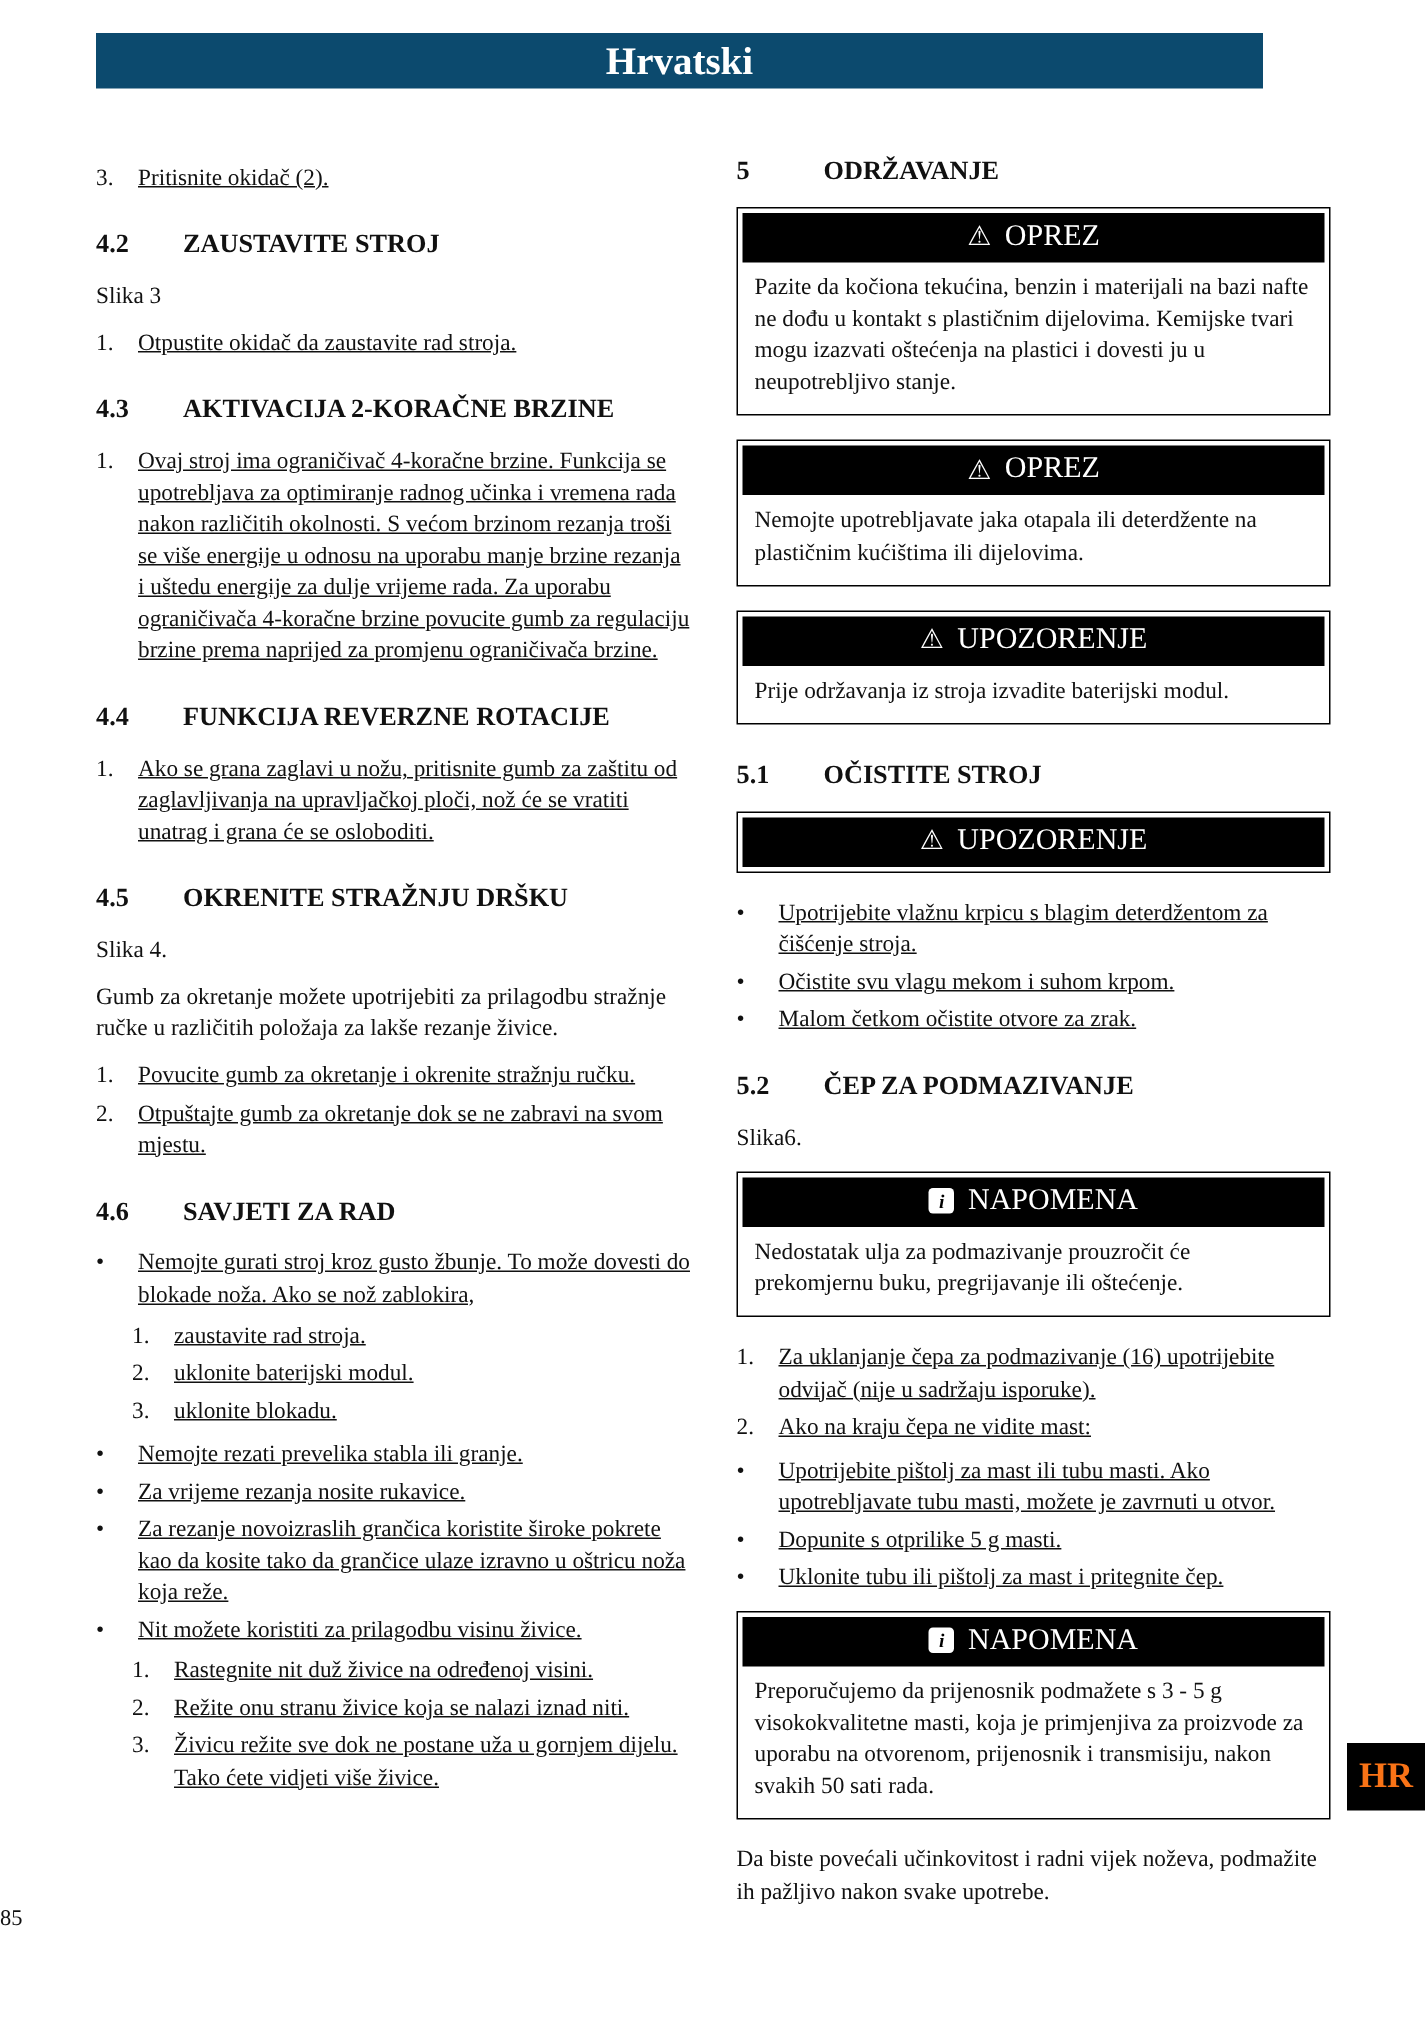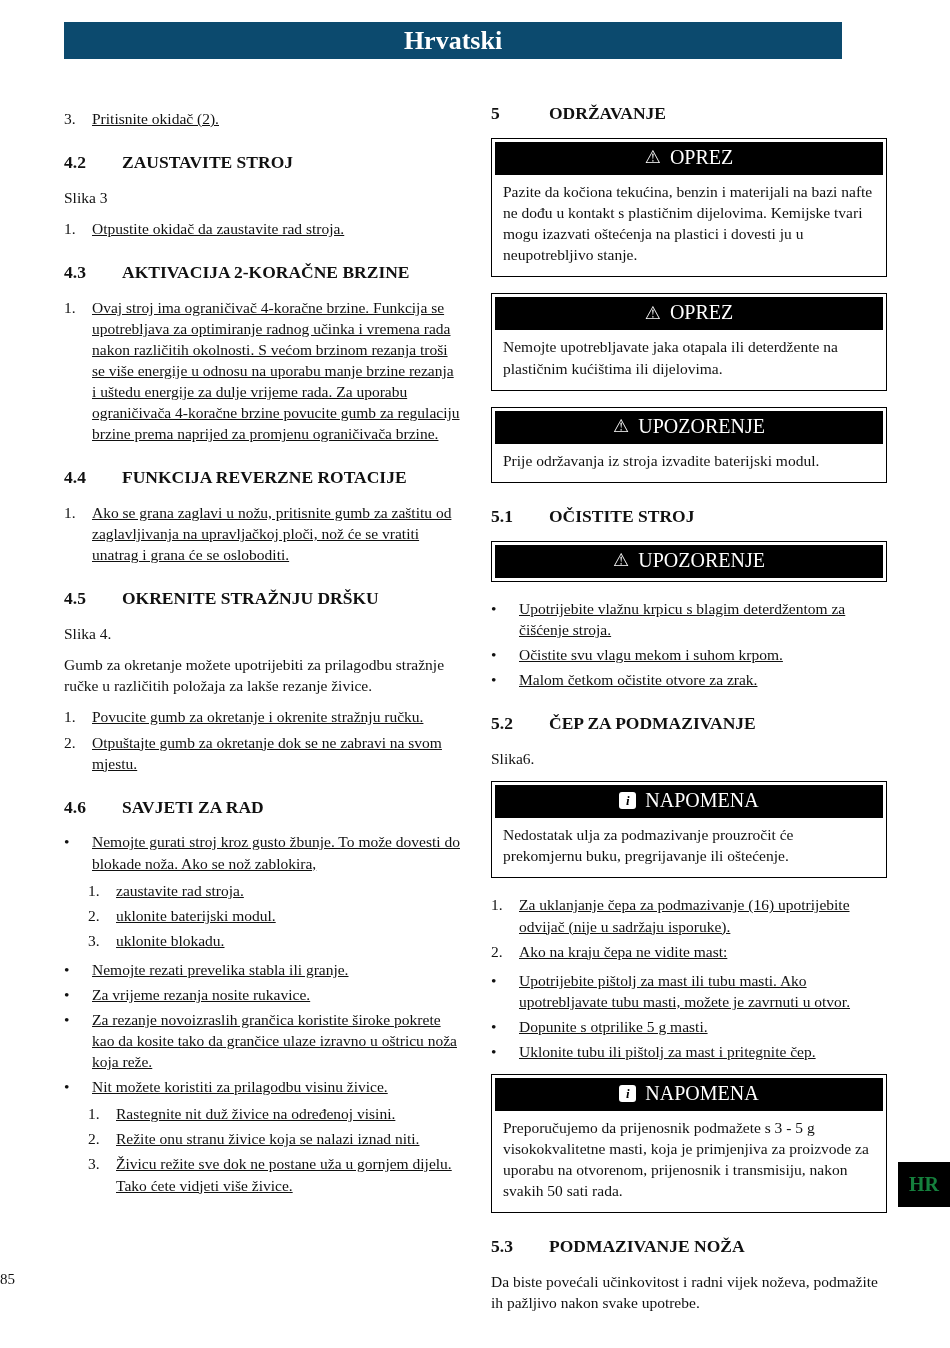--- a/index.html
+++ b/index.html
@@ -41,22 +41,22 @@
   .tri-icon { font-size: 18px; line-height: 1; }
   .info-icon {
     display: inline-flex; width: 17px; height: 17px; background: #fff; color: #000;
     border-radius: 3px; align-items: center; justify-content: center;
     font-size: 13px; font-weight: bold; font-style: italic; line-height: 1;
   }
 
   .page-number { position: absolute; bottom: 60px; left: 0; width: 100%; text-align: left; font-size: 15px; }
   .hr-badge {
     position: absolute; right: 0; top: 1162px; width: 52px; height: 45px;
-    background: #000; color: #15803d; display: flex; align-items: center; justify-content: center;
-    font-weight: bold; font-size: 20px; margin-left: 14px;
+    background: #000; color: #f97316; display: flex; align-items: center; justify-content: center;
+    font-weight: bold; font-size: 24px; margin-left: 14px;
   }
 </style>
 </head>
 <body>
 
 <div class="page">
   <div class="header-bar">Hrvatski</div>
   <div class="columns">
     <div class="col" id="left_column">
         <div class="numbered-list">
@@ -252,23 +252,19 @@
             <span class="marker">•</span>
             <span class="itext">Uklonite tubu ili pištolj za mast i pritegnite čep.</span>
           </div>
         </div>
         <div class="warning-box">
           <div class="warn-header">
             <span class="info-icon">i</span>
             <span class="warn-title">NAPOMENA</span>
           </div>
           <div class="warn-body">Preporučujemo da prijenosnik podmažete s 3 - 5 g visokokvalitetne masti, koja je primjenjiva za proizvode za uporabu na otvorenom, prijenosnik i transmisiju, nakon svakih 50 sati rada.</div>
-        </div>
-        <div class="section-heading">
-          <span class="h-num">5.3</span>
-          <span class="h-title">PODMAZIVANJE NOŽA</span>
         </div>
         <div class="paragraph">Da biste povećali učinkovitost i radni vijek noževa, podmažite ih pažljivo nakon svake upotrebe.</div>
       </div>
   </div>
   <div class="hr-badge">HR</div>
   <div class="page-number">85</div>
 </div>
 
 </body></html>

